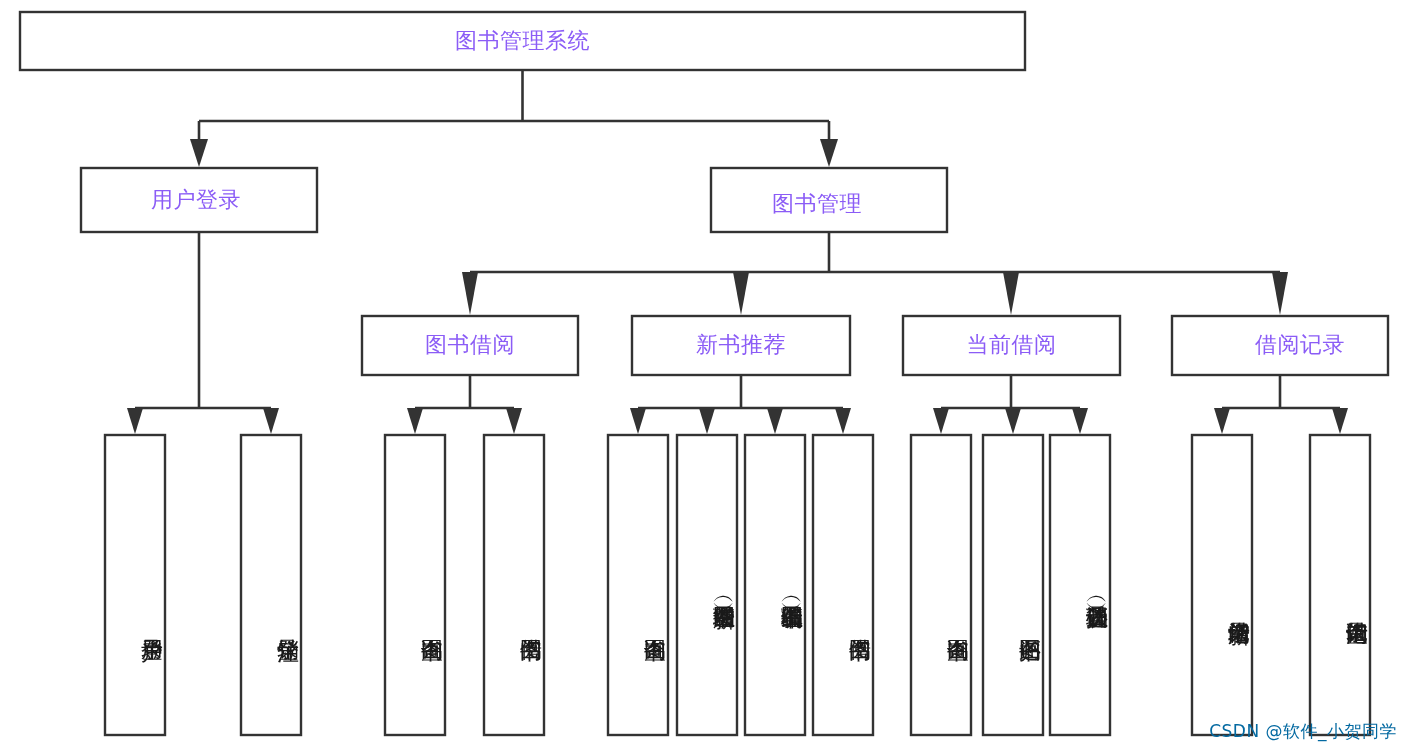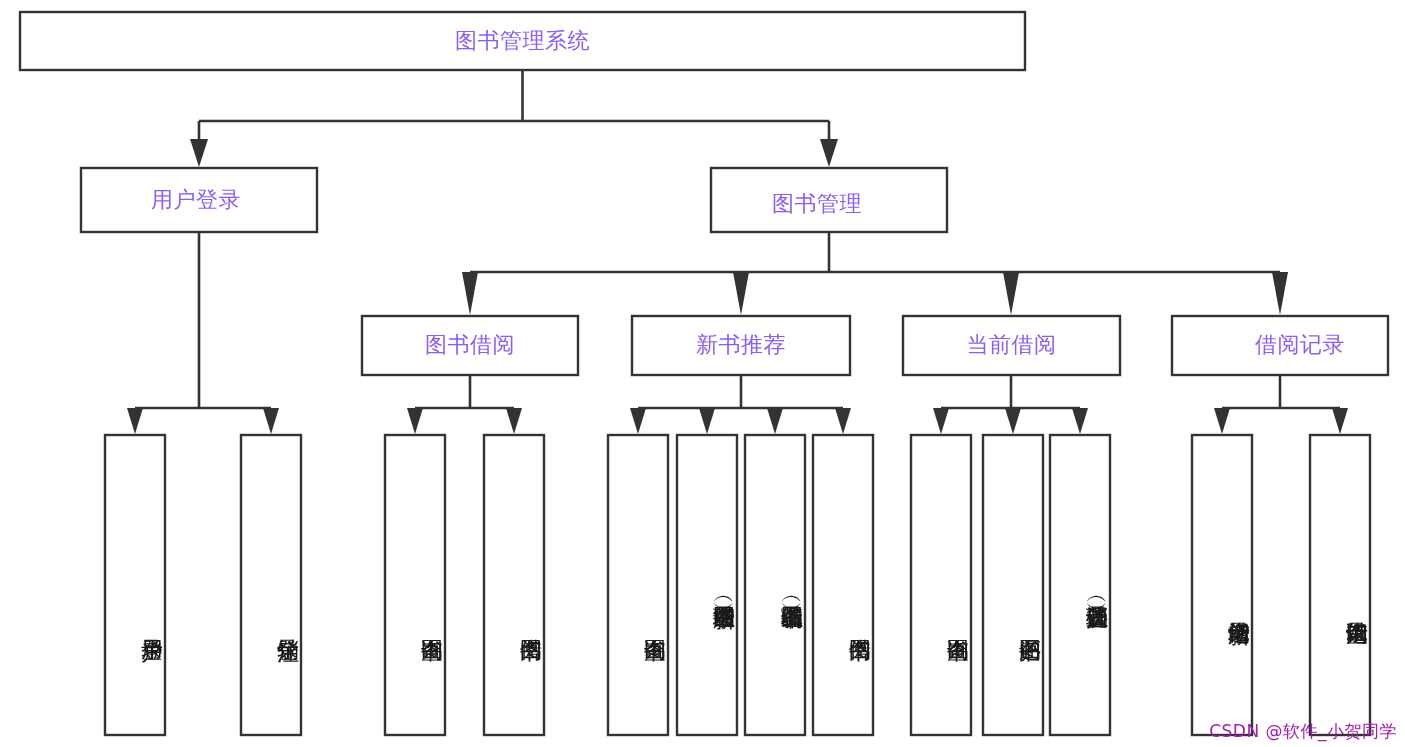--- a/index.html
+++ b/index.html
@@ -66,21 +66,21 @@
     text-orientation: upright;
     white-space: nowrap;
     pointer-events: none;
     overflow: hidden;
   }
   #watermark {
     position: absolute;
     right: 8px;
     bottom: 4px;
     font-size: 17px;
-    color: #a21caf;
+    color: #0369a1;
     letter-spacing: 0.5px;
     white-space: nowrap;
     pointer-events: none;
   }
 </style>
 </head>
 <body>
 
 <div id="diagram-root">
 

